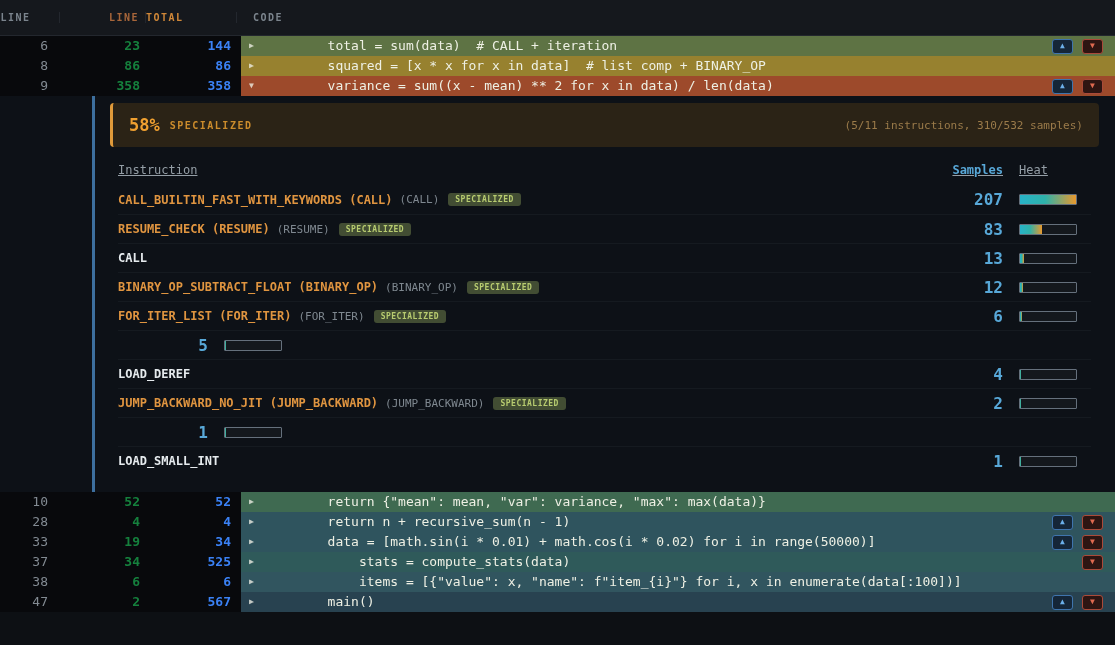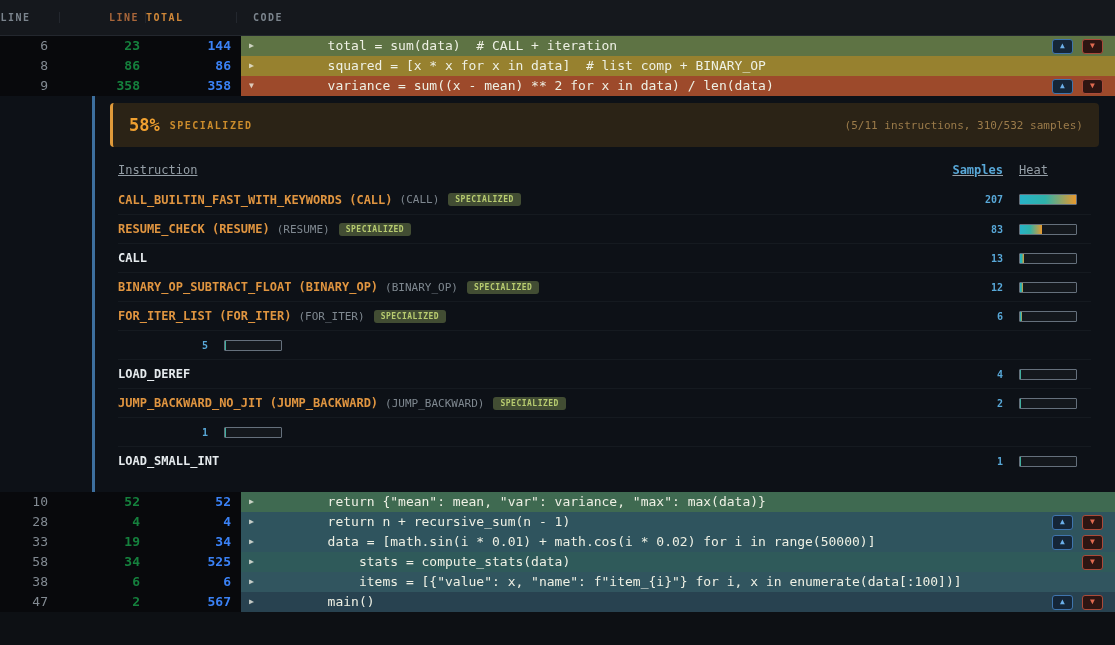--- a/index.html
+++ b/index.html
@@ -50,21 +50,21 @@
   .ins-hdr .th-name { flex:1; }
   .ins-hdr .th-heat { width:72px; margin-left:16px; }
   .ins-row { height:29px; display:flex; align-items:center; }
   .ins-row + .ins-row { border-top:1px solid #151a20; }
   .ins-name { flex:1; min-width:0; white-space:nowrap; overflow:hidden; display:flex; align-items:center; }
   .iname { font-size:12px; font-weight:700; color:#e6ebee; }
   .iname.spec { color:#e09540; }
   .ifam { font-size:11px; color:#7f8890; margin-left:7px; }
   .badge { font-size:8px; font-weight:700; letter-spacing:.5px; color:#b8cc70;
            background:#424d33; border-radius:3px; padding:2px 7px; margin-left:9px; }
-  .ins-samples { width:90px; text-align:right; font-size:10px; font-weight:700; color:#58a8d8; }
+  .ins-samples { width:90px; text-align:right; font-size:16px; font-weight:700; color:#58a8d8; }
   .ins-heat { width:72px; margin-left:16px; }
   .bar { width:58px; height:11px; border:1px solid #65707c; background:#14181d; border-radius:1px; }
   .bar-fill { height:100%; background:linear-gradient(90deg,#28b2c8 0%, #2fb2aa 45%, #e8992e 100%); }
 </style>
 </head>
 <body>
 
 <div class="hdr">
   <div class="h-line">LINE</div>
   <div class="h-self">LINE</div>
@@ -281,21 +281,21 @@
   <div class="cell-code" style="background-color: rgb(47, 84, 94);">
     <span class="tri">▶</span>
     <pre class="src">        data = [math.sin(i * 0.01) + math.cos(i * 0.02) for i in range(50000)]</pre>
     <span class="sp"></span>
     <button class="nav up">▲</button>
     <button class="nav down">▼</button>
   </div>
 </div>
 
 <div class="code-row">
-  <div class="cell-line">58</div>
+  <div class="cell-line">37</div>
   <div class="cell-self">34</div>
   <div class="cell-total">525</div>
   <div class="cell-code" style="background-color: rgb(47, 90, 90);">
     <span class="tri">▶</span>
     <pre class="src">            stats = compute_stats(data)</pre>
     <span class="sp"></span>
     <button class="nav down">▼</button>
   </div>
 </div>
 

